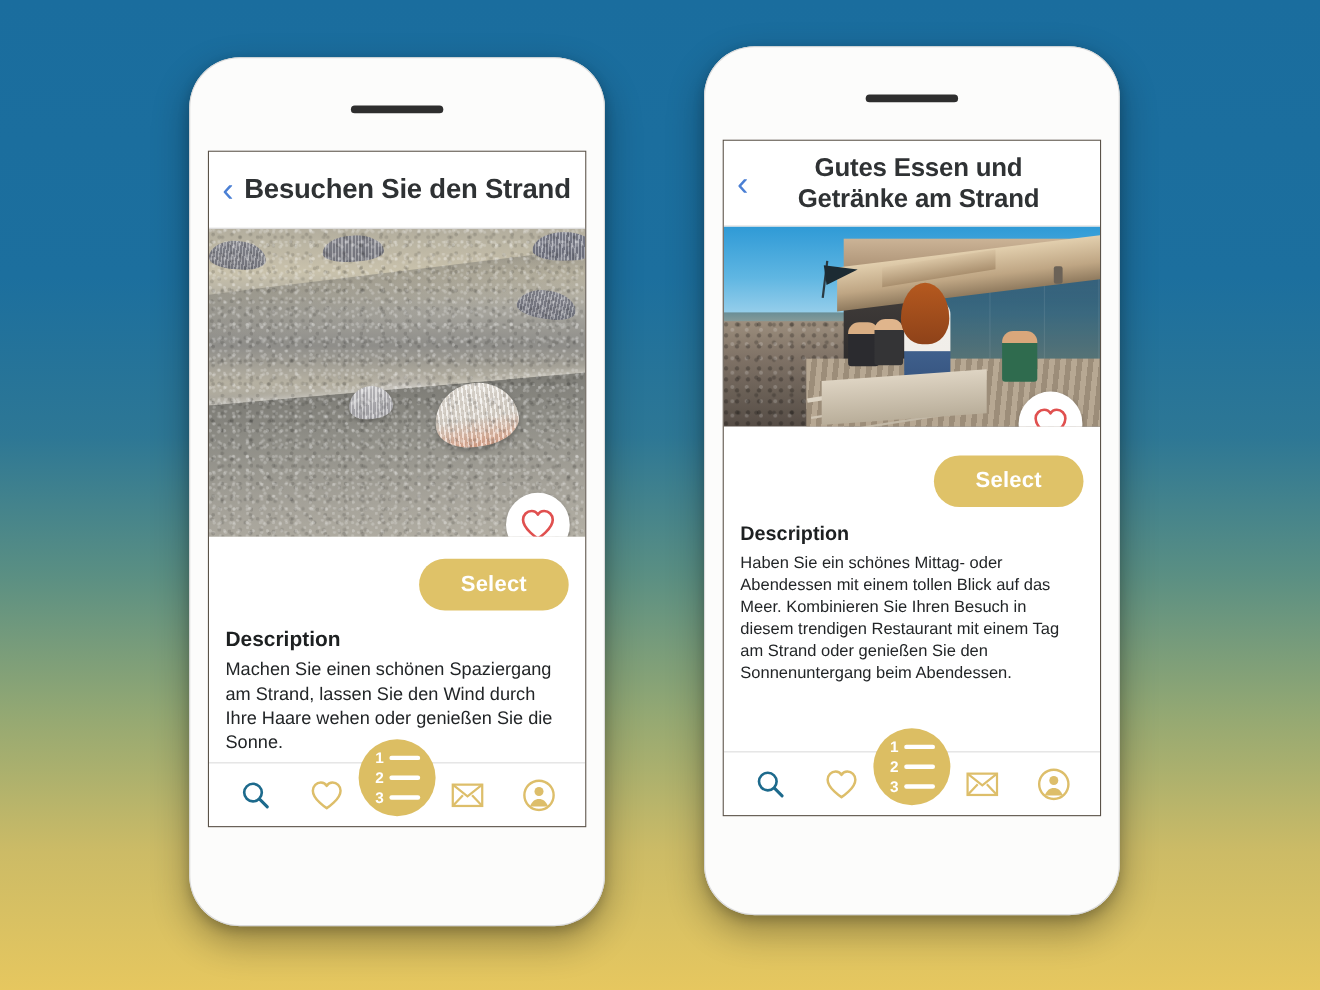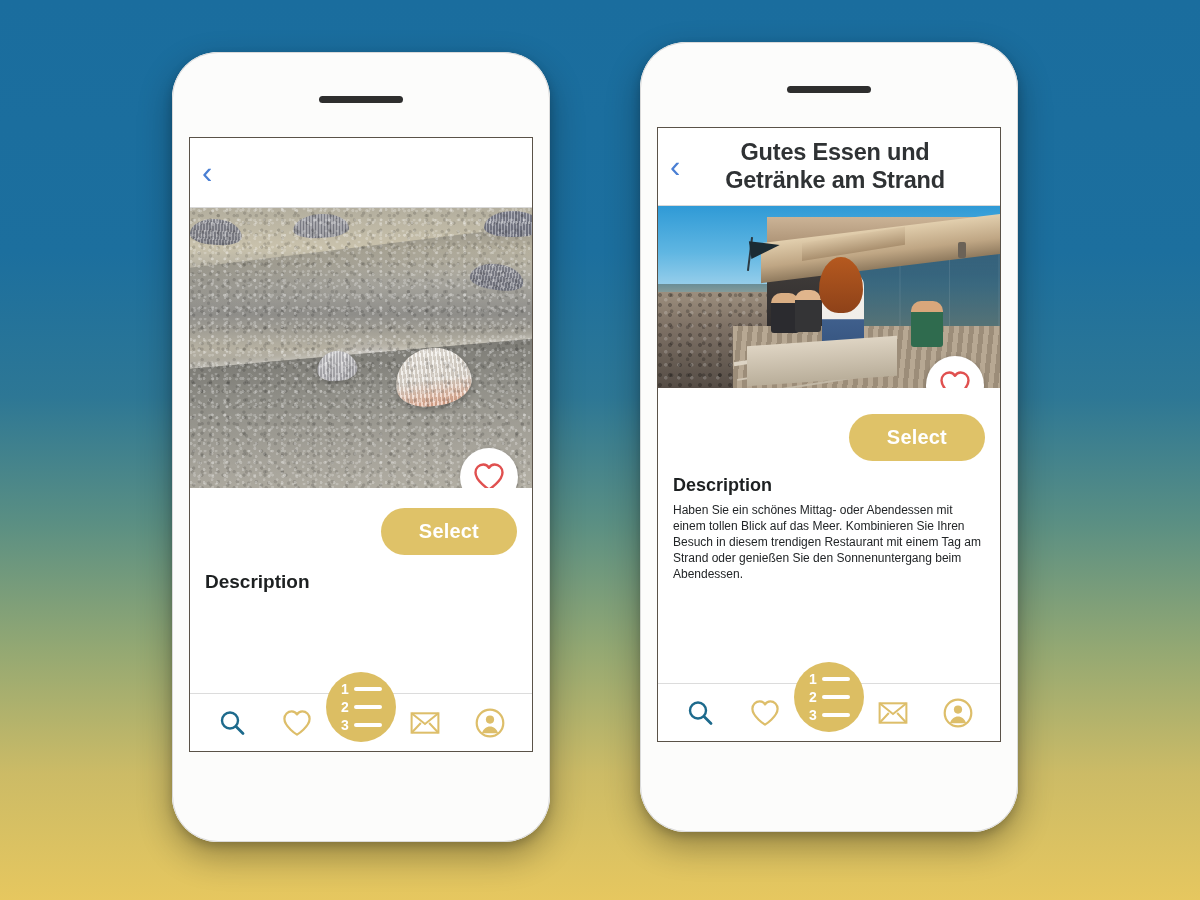--- a/index.html
+++ b/index.html
@@ -361,21 +361,21 @@
     font-weight: bold;
     color: #1d2021;
     margin-bottom: 6px;
   }
   .p2 .section-title { font-size: 18px; }
   .body-text {
     font-size: 16.5px;
     line-height: 1.33;
     color: #222527;
   }
-  .p2 .body-text { font-size: 12px; line-height: 1.34; }
+  .p2 .body-text { font-size: 15px; line-height: 1.34; }
   .info-title {
     font-size: 19px;
     font-weight: bold;
     color: #1d2021;
     margin-top: 16px;
   }
 
   
   .tabbar {
     position: relative;
@@ -422,20 +422,21 @@
 
 <div class="stage">
 
   <div class="phone p1">
     <div class="speaker"></div>
 
     <div class="screen">
 
       <div class="app-header">
         <div class="back-chevron">‹</div>
+        <div class="header-title">Besuchen Sie den Strand</div>
       </div>
 
       <div class="hero">
         <div class="hero-beach">
           <div class="dune-ridge2"></div>
           <div class="shell-bg-a"></div>
           <div class="shell-bg-b"></div>
           <div class="shell-bg-d"></div>
           <div class="shell-bg-c"></div>
           <div class="dune-ridge"></div>
@@ -449,20 +450,21 @@
             <path d="M16 27.5 C16 27.5 2.5 19 2.5 10.5 C2.5 5.9 6.1 2.5 10.3 2.5 C13 2.5 15 4 16 5.8 C17 4 19 2.5 21.7 2.5 C25.9 2.5 29.5 5.9 29.5 10.5 C29.5 19 16 27.5 16 27.5 Z" fill="none" stroke="#e0504f" stroke-width="2.4" stroke-linejoin="round"></path>
           </svg>
         </div>
       </div>
 
       <div class="content">
         <div class="select-row">
           <button class="select-btn">Select</button>
         </div>
         <div class="section-title">Description</div>
+        <div class="body-text">Machen Sie einen schönen Spaziergang am Strand, lassen Sie den Wind durch Ihre Haare wehen oder genießen Sie die Sonne.</div>
       </div>
 
       <div class="tabbar">
         <div class="tab-item">
           <svg width="28" height="28" viewBox="0 0 28 28">
             <circle cx="12" cy="11.5" r="8" fill="none" stroke="#1d6a8c" stroke-width="2.4"></circle>
             <line x1="18" y1="17.5" x2="25" y2="24.5" stroke="#1d6a8c" stroke-width="2.8" stroke-linecap="round"></line>
           </svg>
         </div>
         <div class="tab-item">

